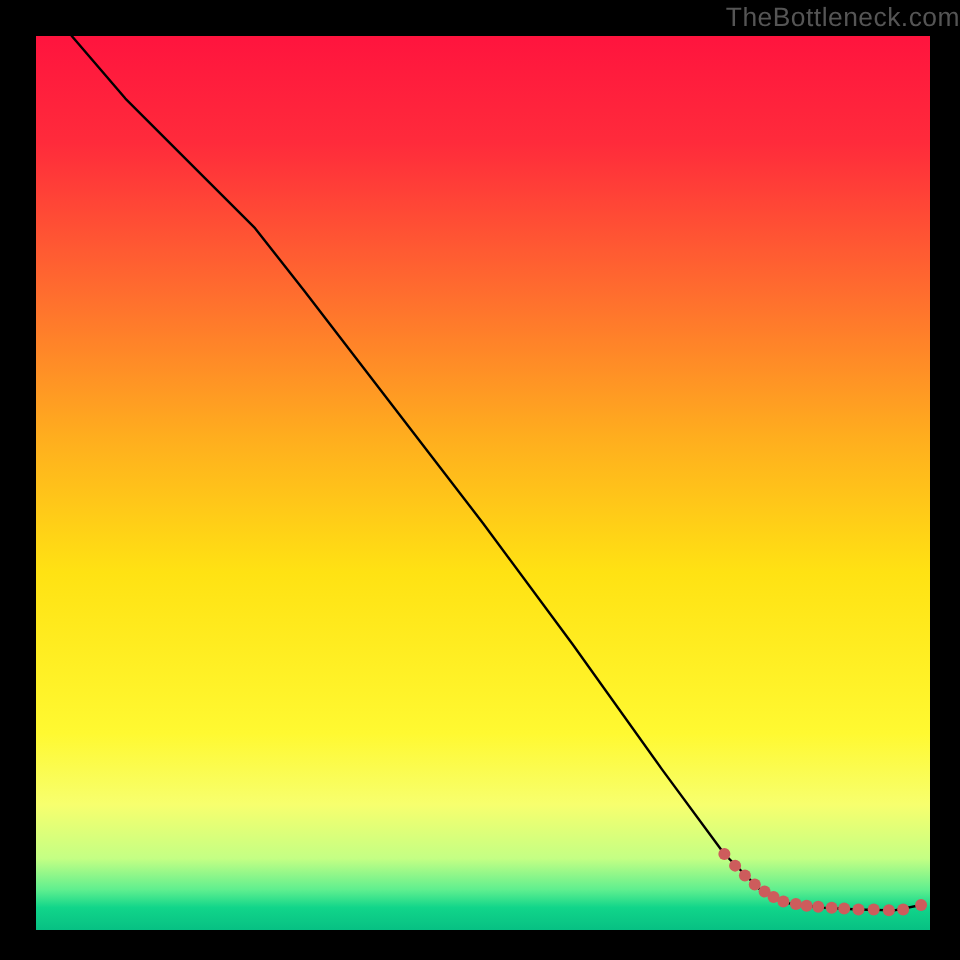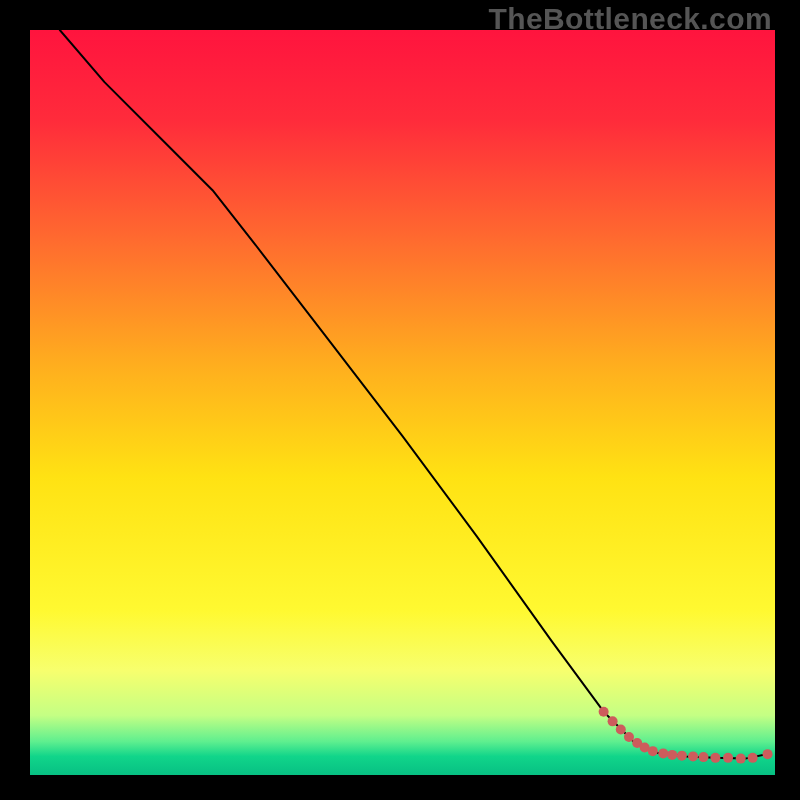--- a/index.html
+++ b/index.html
@@ -13,24 +13,24 @@
   }
   .frame {
     position: relative;
     width: 800px;
     height: 800px;
     background: #000;
   }
   .watermark {
     position: absolute;
     top: 2px;
-    right: 28px;
+    right: 0;
     color: #555;
-    font-size: 30px;
-    font-weight: 700;
+    font-size: 22px;
+    font-weight: 400;
     letter-spacing: 0.4px;
     user-select: none;
   }
   .plot {
     position: absolute;
     left: 30px;
     top: 30px;
     width: 745px;
     height: 745px;
   }

